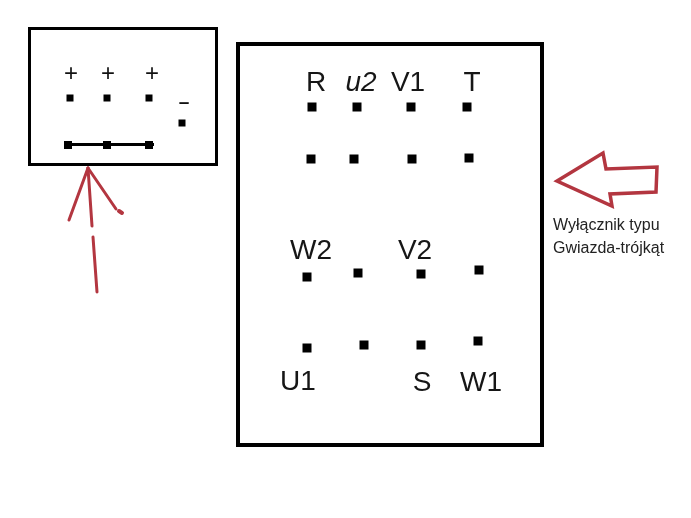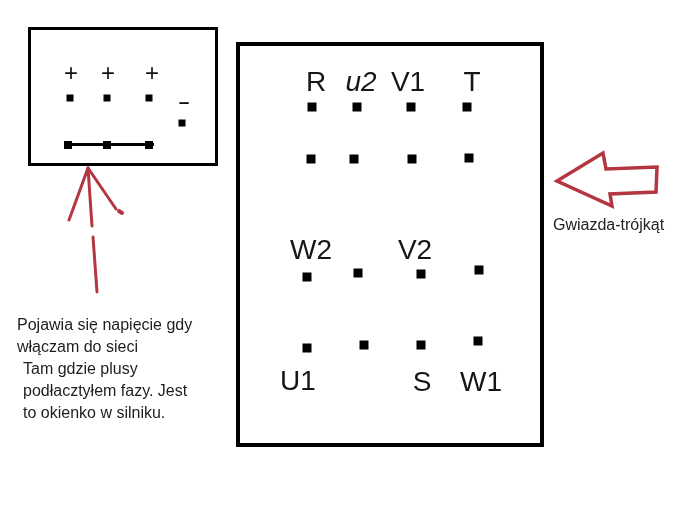--- a/index.html
+++ b/index.html
@@ -89,24 +89,18 @@
 
   <span class="terminal-label" style="left:298px; top:381px;">U1</span>
   <span class="terminal-label" style="left:422px; top:382px;">S</span>
   <span class="terminal-label" style="left:461px; top:382px;margin-left:20px;">W1</span>
 
   <svg class="overlay" style="left:0; top:0;" width="691" height="518" viewBox="0 0 691 518">
     <polygon points="557,181 603,153 606,169 657,167 656,192 610,194 612,206" fill="#ffffff" stroke-width="3.5" stroke-linejoin="miter" stroke="#b33640"></polygon>
   </svg>
 
   <div class="caption" style="left:553px; top:213px;">
+    <div>Wyłącznik typu</div>
     <div>Gwiazda-trójkąt</div>
   </div>
 
-  <div class="note" style="left:17px; top:314px;">
-    <div>Pojawia się napięcie gdy</div>
-    <div>włączam do sieci</div>
-    <div class="indent">Tam gdzie plusy</div>
-    <div class="indent">podłacztyłem fazy. Jest</div>
-    <div class="indent">to okienko w silniku.</div>
-  </div>
 
 </div>
 
 </body></html>

